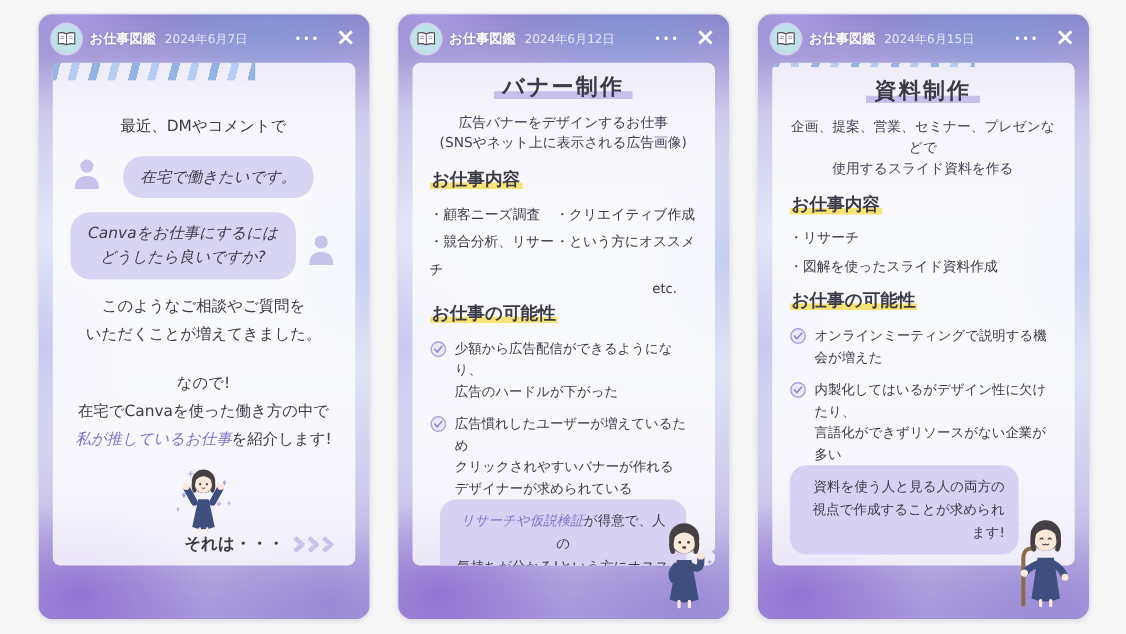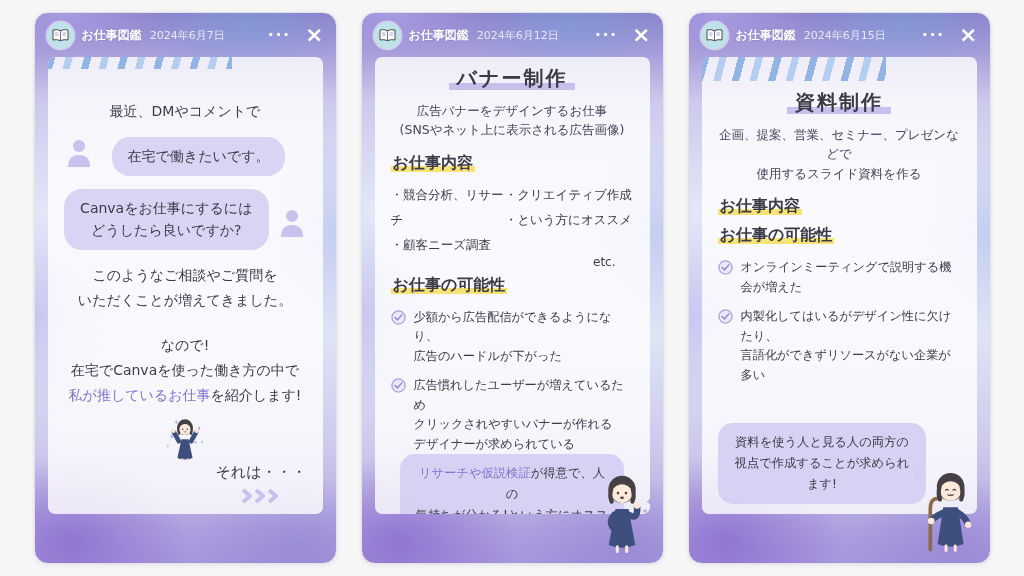--- a/index.html
+++ b/index.html
@@ -46,25 +46,25 @@
   }
   .stripes {
     align-self:flex-start; margin:0 0 0 -16px; width:76%; height:24px;
     background:repeating-linear-gradient(105deg,
       rgba(130,170,225,0.85) 0 7px, transparent 7px 17px,
       rgba(165,197,238,0.8) 17px 24px, transparent 24px 35px);
   }
   .pre { white-space:pre-line; }
   .t-c { text-align:center; }
   .body-txt { font-size:14px; line-height:1.8; }
-  .purple { color:#8372cc; }
+  .purple { color:#8372cc;font-style:italic; }
   .chat-row { display:flex; align-items:flex-start; width:100%; gap:8px; margin-top:13px; }
   .bubble {
     background:#d8d4f3; border-radius:18px; padding:8px 16px;
-    font-size:14px; line-height:1.6; text-align:center; position:relative;
+    font-size:14px; line-height:1.6; text-align:center; position:relative;font-style:italic;
   }
   .person { width:30px; height:30px; flex-shrink:0; }
   .row-r { justify-content:flex-end; }
   .title { font-size:20px; font-weight:bold; letter-spacing:2px; margin-top:8px; }
   .title-mark { box-shadow:inset 0 -7px 0 rgba(168,158,228,0.6); padding:0 8px; }
   .subtitle { font-size:12.5px; line-height:1.55; margin-top:9px; color:#45445a; }
   .sec { align-self:flex-start; font-size:16px; font-weight:bold; margin-top:13px; }
   .yellow-mark { box-shadow:inset 0 -6px 0 rgba(247,224,110,0.95); padding:0 2px; }
   .bullets { align-self:flex-start; display:flex; width:100%; margin-top:8px; font-size:12.5px; line-height:2.0; }
   .bullets .col { width:47%; }
@@ -73,30 +73,30 @@
   .bullets-single { align-self:flex-start; font-size:12.5px; line-height:2.1; margin-top:6px; }
   .checks { align-self:flex-start; width:100%; display:flex; flex-direction:column; gap:10px; margin-top:12px; }
   .check-item { display:flex; gap:8px; font-size:12.2px; line-height:1.6; align-items:flex-start; }
   .check-item svg { flex-shrink:0; margin-top:2px; }
   .callout {
     background:rgba(213,208,242,0.95); border-radius:15px; padding:9px 13px;
     font-size:12.3px; line-height:1.7; text-align:center;
     margin-top:auto; margin-bottom:10px; position:relative;
   }
   .callout-2 { align-self:center; width:92%; }
-  .callout-3 { align-self:flex-start; width:86%; }
+  .callout-3 { align-self:flex-start; width:86%;text-align:right; }
   .callout-3::after {
     content:""; position:absolute; right:-9px; top:55%;
     border:8px solid transparent; border-left:12px solid rgba(213,208,242,0.95);
     transform:rotate(8deg);
   }
   .char-abs { position:absolute; z-index:6; right:8px; bottom:6px; }
   .sorewa {
     margin-top:auto; margin-bottom:10px; align-self:flex-end;
-    display:flex; align-items:center; gap:6px; font-size:15px; font-weight:normal;flex-direction:column;
+    display:flex; align-items:center; gap:6px; font-size:15px; font-weight:bold;
   }
   .char-center { margin-top:4px; }
 </style>
 </head>
 <body>
 
 <article class="card">
   <header class="hd">
     <span class="avatar">
       <svg width="17" height="13" viewBox="0 0 17 13">
@@ -178,22 +178,22 @@
     <span class="close">×</span>
   </header>
   <div class="panel">
     <div class="stripes"></div>
     <h2 class="title"><span class="title-mark">バナー制作</span></h2>
     <p class="subtitle t-c pre">広告バナーをデザインするお仕事
 (SNSやネット上に表示される広告画像)</p>
     <h3 class="sec"><span class="yellow-mark">お仕事内容</span></h3>
     <div class="bullets">
       <div class="col">
+        <div>・顧客ニーズ調査</div>
         <div>・競合分析、リサーチ</div>
-        <div>・顧客ニーズ調査</div>
       </div>
       <div class="col2">
         <div>・クリエイティブ作成</div>
         <div>・という方にオススメ</div>
       </div>
     </div>
     <div class="etc">etc.</div>
     <h3 class="sec" style="margin-top:6px"><span class="yellow-mark">お仕事の可能性</span></h3>
     <div class="checks">
       <div class="check-item">
@@ -248,20 +248,24 @@
     <span class="date">2024年6月15日</span>
     <span class="menu">···</span>
     <span class="close">×</span>
   </header>
   <div class="panel">
     <div class="stripes"></div>
     <h2 class="title"><span class="title-mark">資料制作</span></h2>
     <p class="subtitle t-c pre">企画、提案、営業、セミナー、プレゼンなどで
 使用するスライド資料を作る</p>
     <h3 class="sec"><span class="yellow-mark">お仕事内容</span></h3>
+    <div class="bullets-single">
+      <div>・リサーチ</div>
+      <div>・図解を使ったスライド資料作成</div>
+    </div>
     <h3 class="sec" style="margin-top:8px"><span class="yellow-mark">お仕事の可能性</span></h3>
     <div class="checks">
       <div class="check-item">
         <svg width="15" height="15" viewBox="0 0 16 16">
           <circle cx="8" cy="8" r="7" fill="#ece9f9" stroke="#a9a2de" stroke-width="1.4"></circle>
           <path d="M4.5,8 l2.4,2.6 L11.5,5.2" stroke="#8f87cf" stroke-width="1.6" fill="none" stroke-linecap="round"></path>
         </svg>
         <span class="pre">オンラインミーティングで説明する機会が増えた</span>
       </div>
       <div class="check-item">

